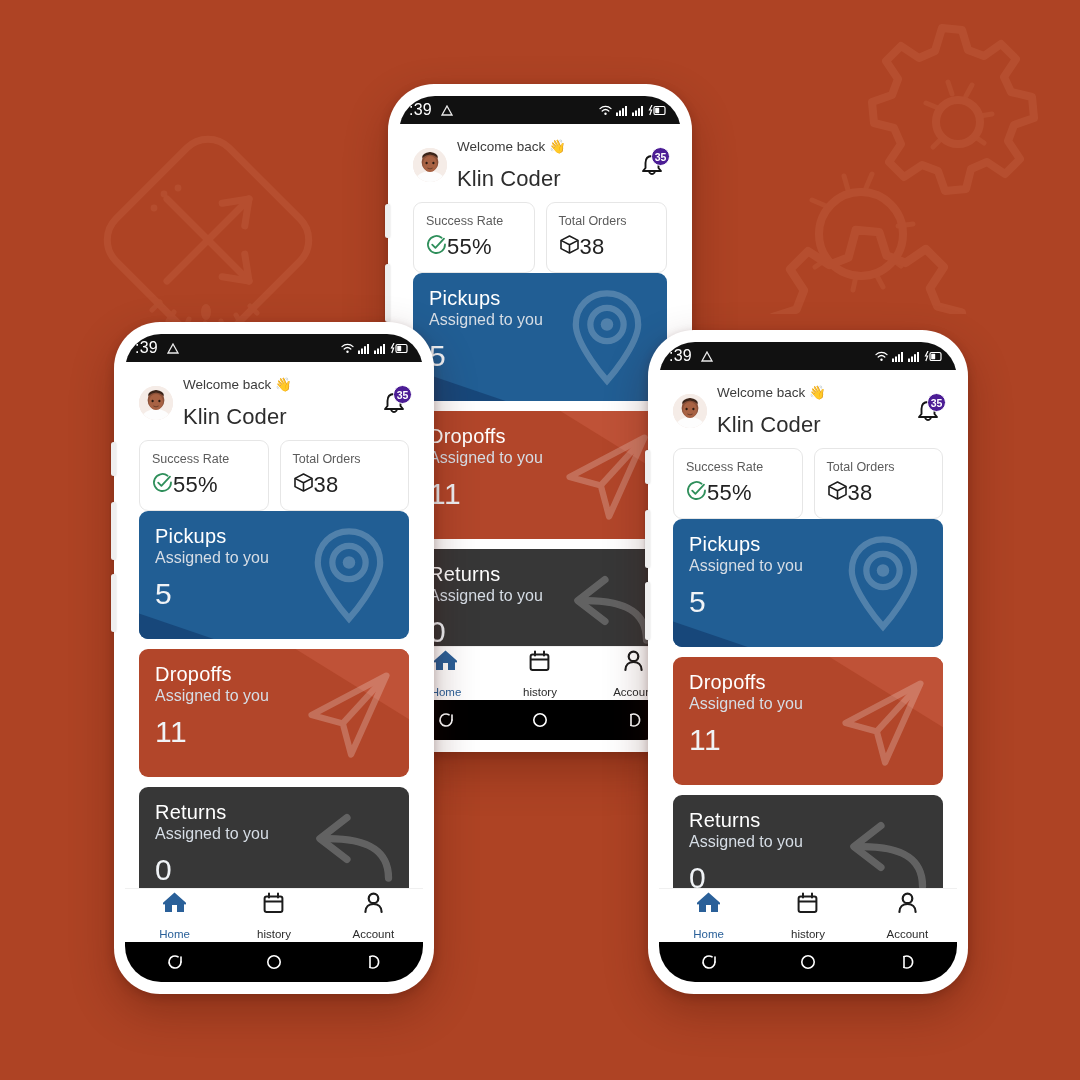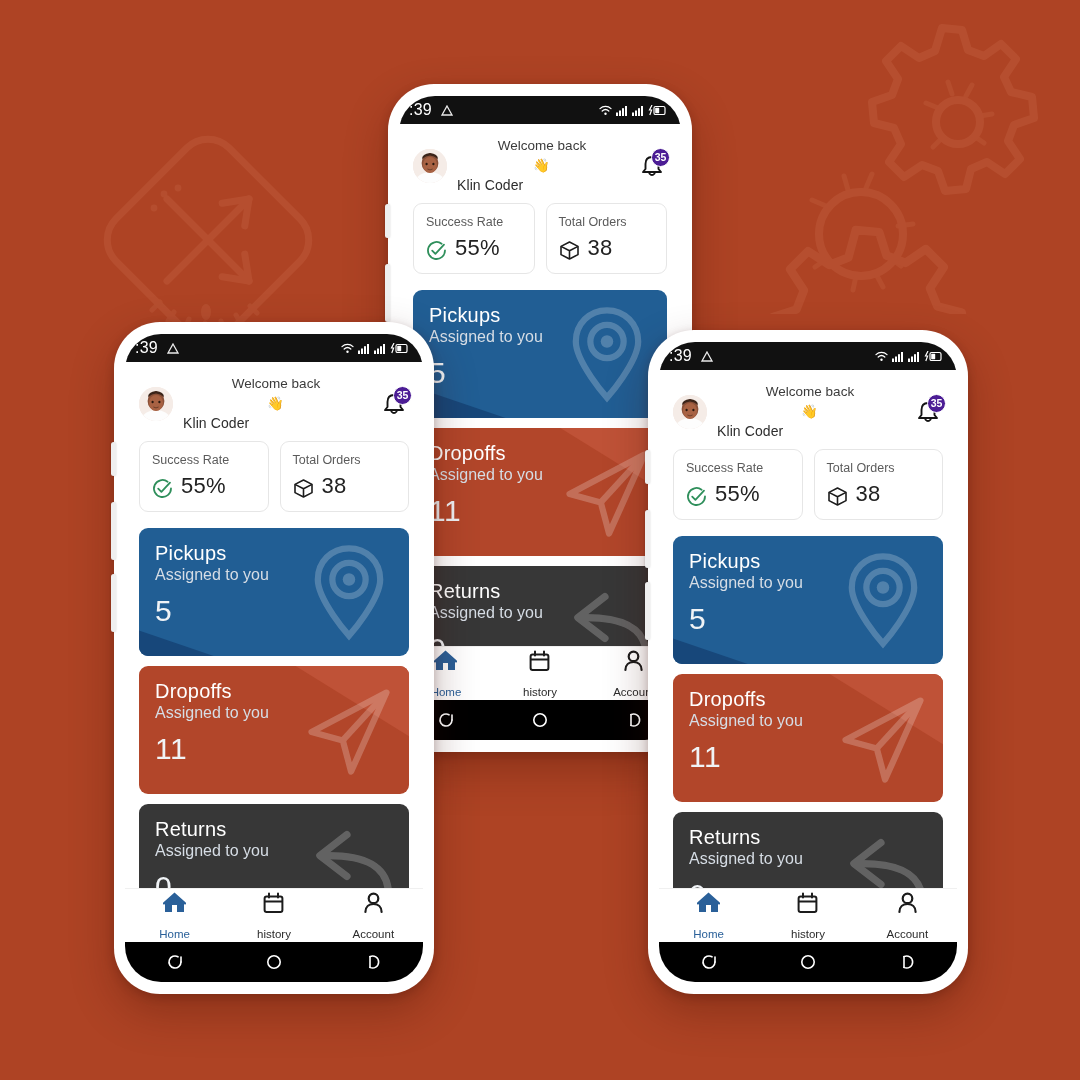--- a/index.html
+++ b/index.html
@@ -55,40 +55,40 @@
 
   
   .appbody{ flex:1 1 auto; background:#fff; display:flex; flex-direction:column; overflow:hidden; }
 
   .header{
     display:flex; align-items:center;
     padding:14px 14px 10px 14px; gap:10px;
   }
   .avatar{ width:34px; height:34px; border-radius:50%; overflow:hidden; flex:0 0 34px; background:#f3e9e4;}
   .welcome-wrap{ flex:1 1 auto; min-width:0; }
-  .welcome-line{ font-size:13.5px; color:#3b3b3b; white-space:nowrap; display:flex; align-items:center; gap:4px;flex-direction:column;}
-  .user-name{ font-size:14px; color:#2d2d2d; font-weight:400; margin-top:4px; white-space:nowrap; letter-spacing:.1px;}
+  .welcome-line{ font-size:13.5px; color:#3b3b3b; white-space:nowrap; display:flex; align-items:center; gap:4px;}
+  .user-name{ font-size:22px; color:#2d2d2d; font-weight:400; margin-top:12px; white-space:nowrap; letter-spacing:.1px;}
   .bell-wrap{ position:relative; width:30px; height:30px; flex:0 0 30px; }
   .badge{
     position:absolute; top:-3px; right:-3px;
     background:#4c1d95; color:#fff;
     min-width:19px; height:19px; border-radius:50%;
     font-size:10.5px; font-weight:700;
     display:flex; align-items:center; justify-content:center;
     border:1.5px solid #fff;
   }
 
   
-  .stats{ display:flex; gap:11px; padding:0 14px 16px 14px; }
+  .stats{ display:flex; gap:11px; padding:0 14px 0 14px; }
   .stat-card{
     flex:1 1 0; border:1px solid #e6e6e6; border-radius:9px;
     padding:11px 12px 12px 12px; background:#fff;
   }
   .stat-label{ font-size:12.5px; color:#5b5b5b; margin-bottom:6px; white-space:nowrap;}
-  .stat-value-row{ display:flex; align-items:flex-end; gap:8px;}
+  .stat-value-row{ display:flex; align-items:flex-start; }
   .stat-value{ font-size:22px; color:#222; letter-spacing:.3px;}
 
   
   .cards{ padding:0 14px; display:flex; flex-direction:column; gap:10px; flex:1 1 auto; overflow:hidden;}
   .bigcard{
     position:relative; border-radius:9px; overflow:hidden;
     height:128px; flex:0 0 128px;
     padding:14px 16px;
     color:#fff;
   }

